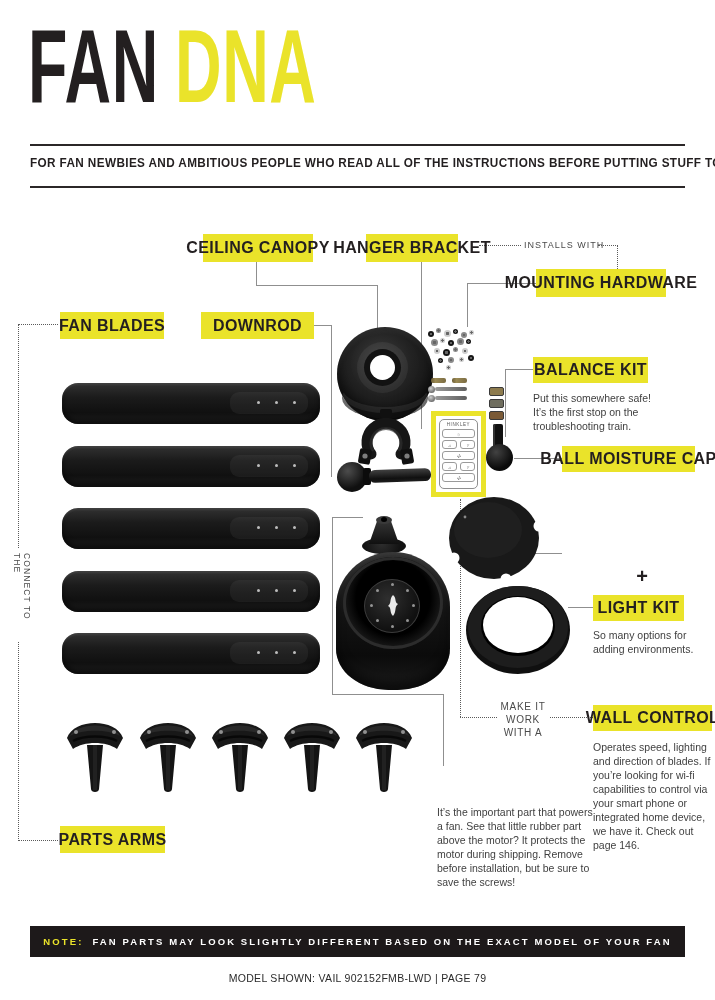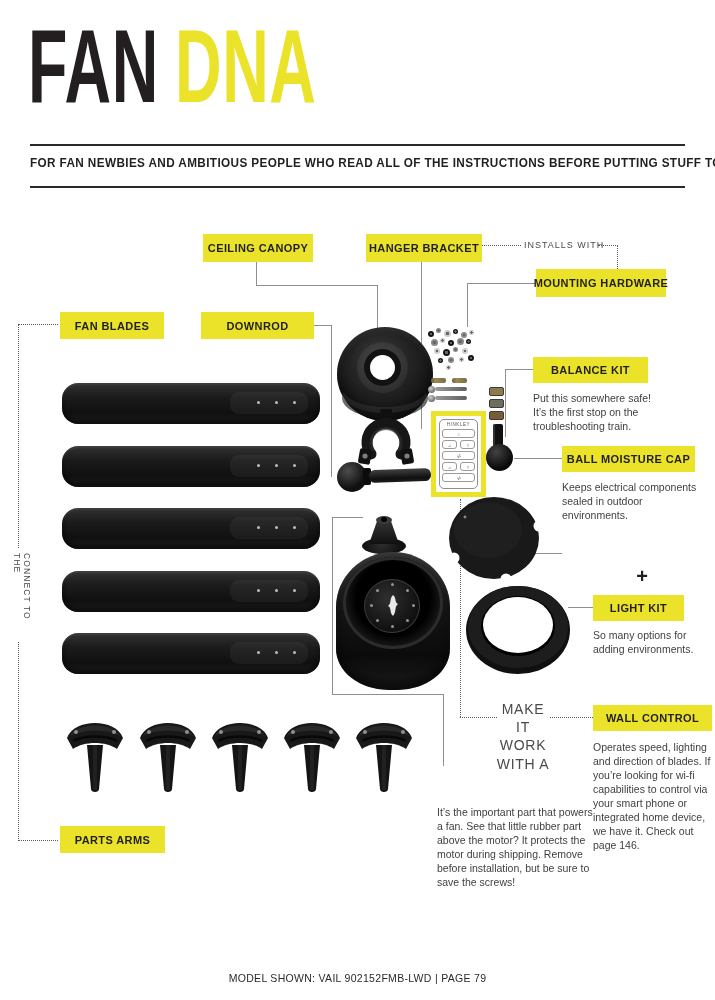--- a/index.html
+++ b/index.html
@@ -8,33 +8,33 @@
 
   
   .title{position:absolute;left:28px;top:14px;font-size:104px;font-weight:700;line-height:1;
          white-space:nowrap;transform:scaleX(0.62);transform-origin:left top;letter-spacing:1px;}
   .title .accent{margin-left:26px;}
   .rule{position:absolute;left:30px;width:655px;height:2px;background:#2b2728;}
   .subtitle{position:absolute;left:30px;top:156px;font-size:12.5px;font-weight:700;letter-spacing:.4px;
             white-space:nowrap;transform:scaleX(0.94);transform-origin:left top;}
 
   
-  .plabel{position:absolute;background:var(--yellow);color:var(--ink);font-weight:700;font-size:11px;
+  .plabel{position:absolute;background:var(--yellow);color:var(--ink);font-weight:700;font-size:16px;
           letter-spacing:.4px;display:flex;align-items:center;justify-content:center;white-space:nowrap;text-align:right;}
 
   
   .desc{position:absolute;font-size:10.5px;line-height:1.34;color:#3f3f3f;}
 
   
   .ln{position:absolute;background:#8f8f8f;}
   .dh{position:absolute;border-top:1.5px dotted #5a5a5a;height:0;}
   .dv{position:absolute;border-left:1.5px dotted #5a5a5a;width:0;}
   .vtext{position:absolute;left:12px;top:550px;height:86px;writing-mode:vertical-rl;
          font-size:8.5px;letter-spacing:1.1px;color:#4a4a4a;background:#fff;padding:3px 0;}
-  .makeit{position:absolute;left:494px;top:700px;width:58px;text-align:center;font-size:14px;
+  .makeit{position:absolute;left:494px;top:700px;width:58px;text-align:center;font-size:10px;
           letter-spacing:.7px;color:#4a4a4a;line-height:1.3;white-space:pre-line;}
   .installs{position:absolute;left:524px;top:240px;font-size:9px;letter-spacing:1px;color:#4a4a4a;}
   .plus{position:absolute;left:630px;top:565px;width:24px;text-align:center;font-size:20px;font-weight:700;}
 
   
   .blade{position:absolute;left:62px;width:258px;height:41px;border-radius:16px;
          background:linear-gradient(180deg,#323232 0%,#1b1b1b 35%,#101010 72%,#202020 100%);
          box-shadow:inset 0 2px 2px rgba(255,255,255,.08),inset 0 -4px 5px rgba(0,0,0,.6);}
   .blade::after{content:"";position:absolute;right:12px;top:9px;width:78px;height:22px;border-radius:9px;
          background:rgba(255,255,255,.05);}
@@ -166,32 +166,31 @@
   <div class="dh" style="left:550px;top:717px;width:43px"></div>
 
   <div class="vtext">CONNECT TO THE</div>
   <div class="makeit">MAKE IT
 WORK
 WITH A</div>
   <div class="installs">INSTALLS WITH</div>
   <div class="plus">+</div>
 
   <div class="plabel" style="left:203px;top:234px;width:110px;height:28px">CEILING CANOPY</div>
-  <div class="plabel" style="left:366px;top:234px;width:116px;height:28px">HANGER BRACKET</div>
+  <div class="plabel" style="left:366px;top:234px;width:92px;height:28px">HANGER BRACKET</div>
   <div class="plabel" style="left:536px;top:269px;width:130px;height:28px">MOUNTING HARDWARE</div>
   <div class="plabel" style="left:60px;top:312px;width:104px;height:27px">FAN BLADES</div>
   <div class="plabel" style="left:201px;top:312px;width:113px;height:27px">DOWNROD</div>
   <div class="plabel" style="left:533px;top:357px;width:115px;height:26px">BALANCE KIT</div>
   <div class="plabel" style="left:562px;top:446px;width:133px;height:26px">BALL MOISTURE CAP</div>
   <div class="plabel" style="left:593px;top:595px;width:91px;height:26px">LIGHT KIT</div>
   <div class="plabel" style="left:593px;top:705px;width:119px;height:26px">WALL CONTROL</div>
   <div class="plabel" style="left:60px;top:826px;width:105px;height:27px">PARTS ARMS</div>
 
   <div class="desc" style="left:533px;top:391px;width:128px">Put this somewhere safe! It’s the first stop on the troubleshooting train.</div>
-  <div class="desc" style="left:562px;top:480px;width:140px">Keeps electrical components sealed in outdoor environments.</div>
   <div class="desc" style="left:593px;top:628px;width:112px">So many options for adding environments.</div>
   <div class="desc" style="left:593px;top:740px;width:120px">Operates speed, lighting and direction of blades. If you’re looking for wi-fi capabilities to control via your smart phone or integrated home device, we have it. Check out page 146.</div>
   <div class="desc" style="left:437px;top:805px;width:158px">It’s the important part that powers a fan. See that little rubber part above the motor? It protects the motor during shipping. Remove before installation, but be sure to save the screws!</div>
 
   <div>
       <div class="blade" style="top: 383px;">
         <span class="bholes">
           <i></i>
           <i></i>
           <i></i>
@@ -397,15 +396,19 @@
         <i style="left:5px;top:24px"></i>
         <i style="left:11px;top:9px"></i>
       <i style="left:26px;top:3px"></i>
         <i style="left:41px;top:9px"></i>
       <svg width="18" height="24" viewBox="0 0 18 24" style="position:absolute;left:19px;top:14px">
         <path d="M9,1 C13,4 10,8 14,10 C10,13 13,17 9,22 C5,18 8,14 4,12 C8,9 5,5 9,1 Z" fill="#e9e9e9"></path>
       </svg>
     </div>
   </div>
 
+  <div class="notebar">
+    <span class="note-label">NOTE:</span>
+    <span>FAN PARTS MAY LOOK SLIGHTLY DIFFERENT BASED ON THE EXACT MODEL OF YOUR FAN</span>
+  </div>
   <div class="model">MODEL SHOWN: VAIL 902152FMB-LWD | PAGE 79</div>
 
 </div>
 
 </body></html>

